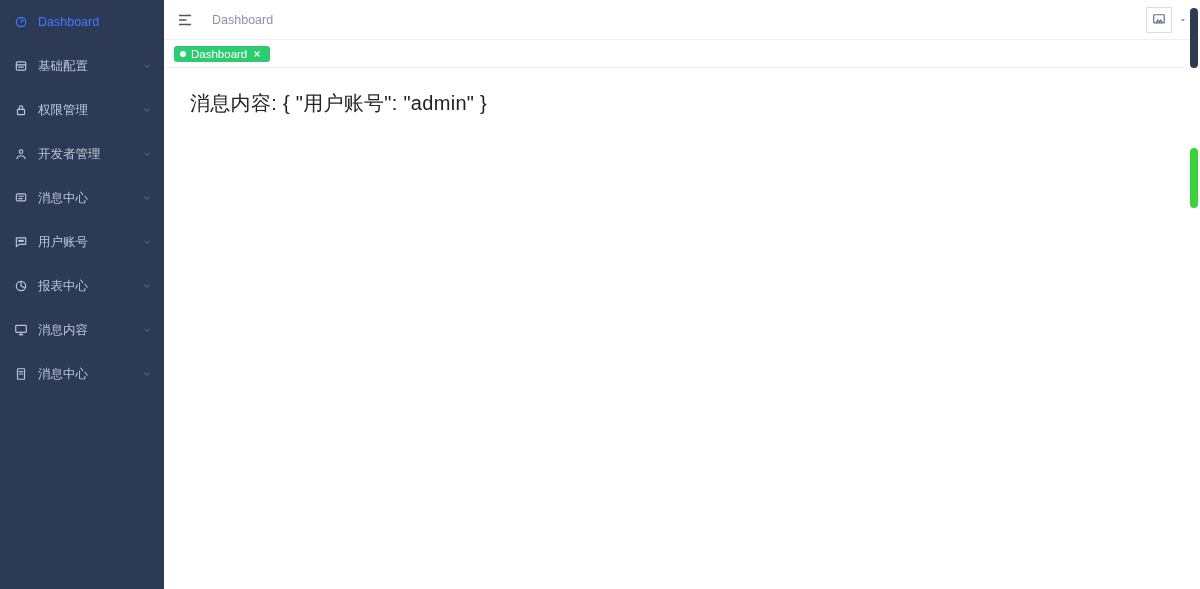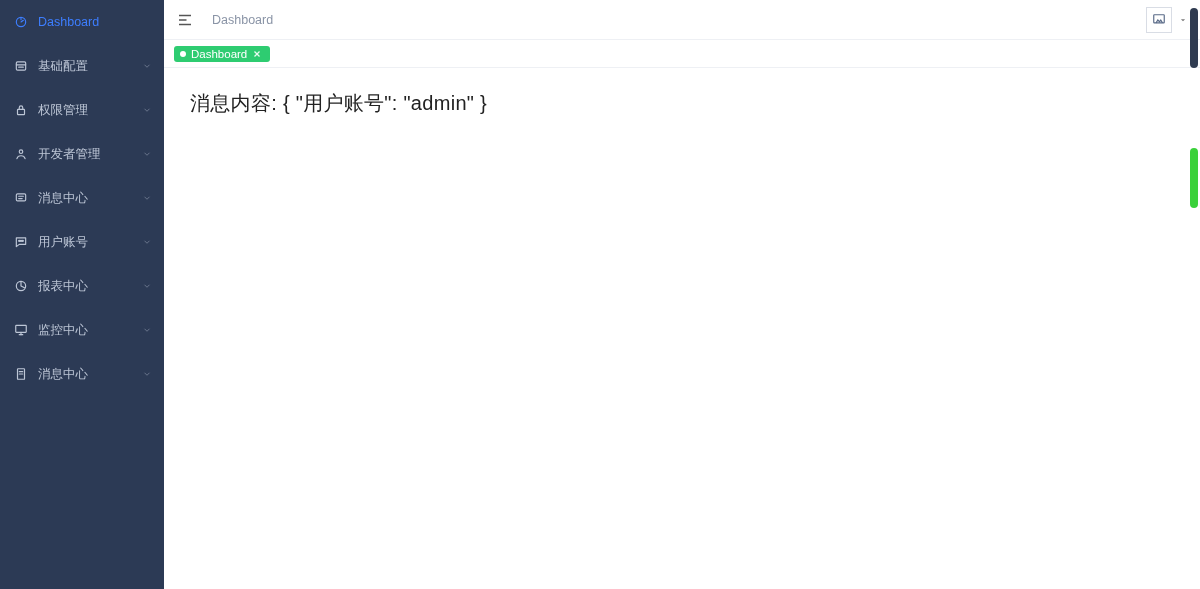--- a/index.html
+++ b/index.html
@@ -245,21 +245,21 @@
         </span>
       </div>
       <div class="sidebar-item">
         <span class="icon">
           <svg viewBox="0 0 24 24" fill="none" stroke="currentColor" stroke-width="2" stroke-linecap="round" stroke-linejoin="round">
             <rect x="3" y="4" width="18" height="12" rx="1"></rect>
             <line x1="9" y1="20" x2="15" y2="20"></line>
             <line x1="12" y1="16" x2="12" y2="20"></line>
           </svg>
         </span>
-        <span>监控中心</span>
+        <span>消息内容</span>
         <span class="chevron">
           <svg viewBox="0 0 24 24" fill="none" stroke="currentColor" stroke-width="2">
             <polyline points="6 9 12 15 18 9"></polyline>
           </svg>
         </span>
       </div>
       <div class="sidebar-item">
         <span class="icon">
           <svg viewBox="0 0 24 24" fill="none" stroke="currentColor" stroke-width="2" stroke-linecap="round" stroke-linejoin="round">
             <rect x="6" y="3" width="12" height="18" rx="1"></rect>

